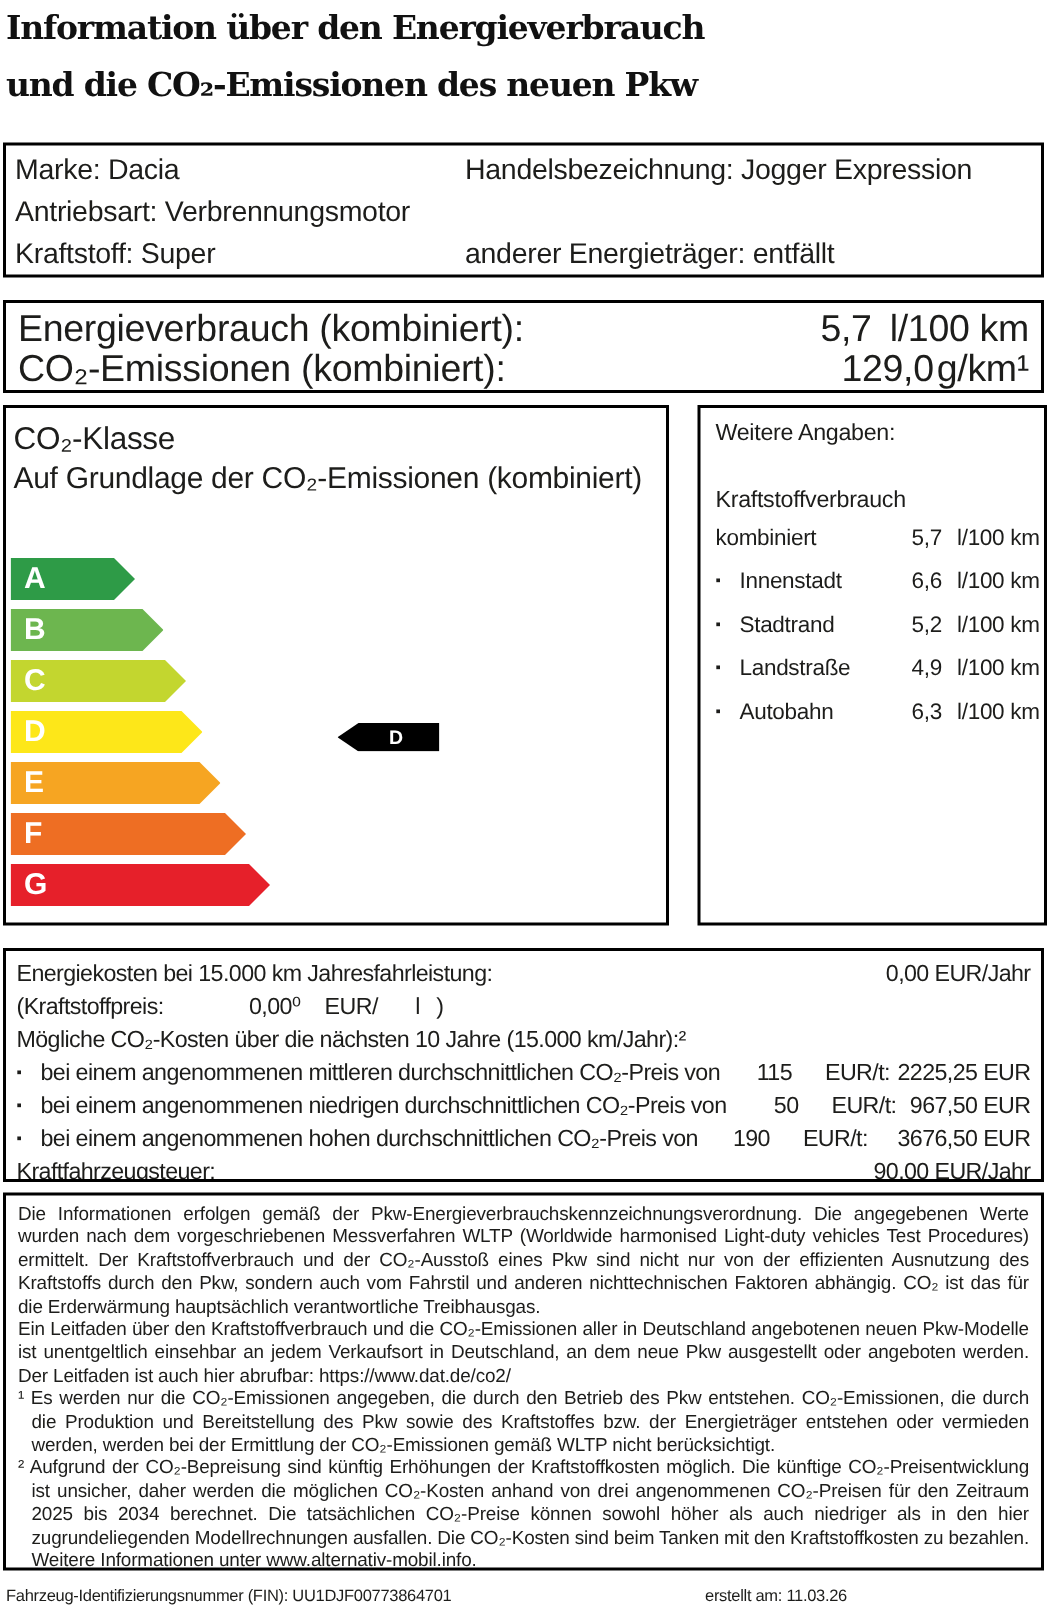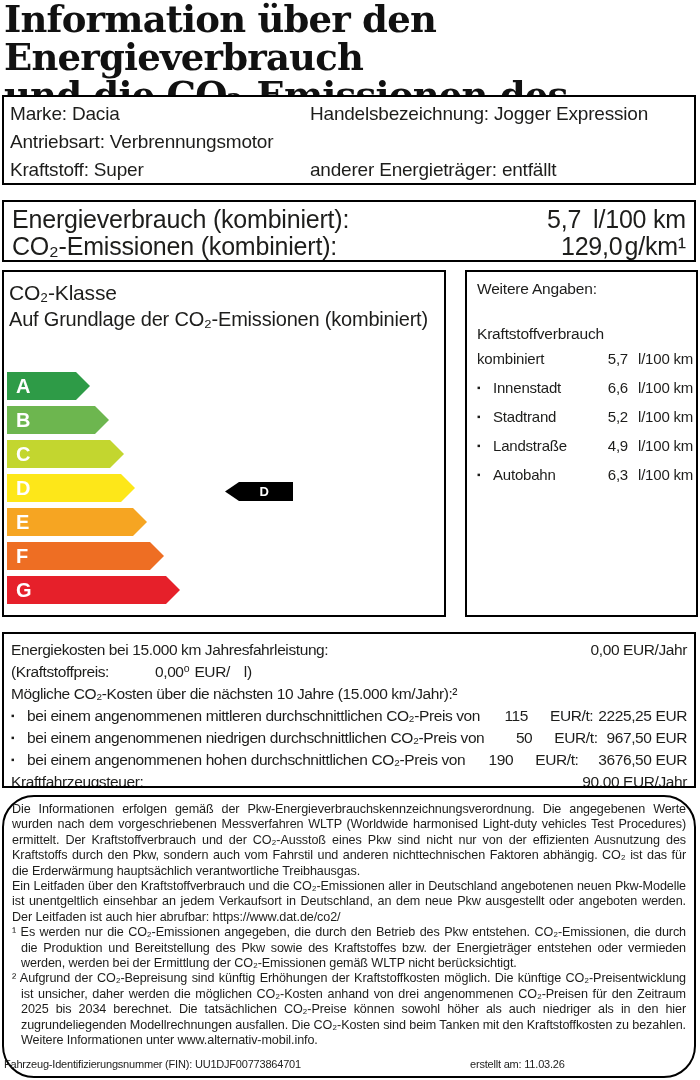--- a/index.html
+++ b/index.html
@@ -10,21 +10,21 @@
     color:#1d1d1b; letter-spacing:-0.2px;
   }
   .abs { position:absolute; }
   .b { font-weight:normal; }
   .box { border:2px solid #000; background:#fff; overflow:hidden; }
 
   
   #title {
     left:4px; top:0; width:694px;
     font-family:"DejaVu Serif","Liberation Serif",serif;
-    font-weight:bold; font-size:37px; line-height:38px; letter-spacing:-0.8px;
+    font-weight:bold; font-size:22px; line-height:38px; letter-spacing:-0.8px;
     color:#111;
   }
 
   
   #vehicle-box { left:2px; top:95px; width:694px; height:90px; padding:3px 6px; }
   .v-row { display:grid; grid-template-columns:300px 1fr; height:28px; line-height:28px;
            font-size:19px; white-space:nowrap; }
 
   
   #consumption-box { left:2px; top:200px; width:694px; height:62px; padding:4px 8px; }
@@ -55,31 +55,31 @@
   #details-title { font-size:15.5px; margin-bottom:26px; }
   #fuel-title { font-size:15.5px; line-height:20px; }
   .d-row { display:grid; grid-template-columns:16px 93px 42px 1fr; height:29px; line-height:29px; white-space:nowrap; }
   .d-row .lbl-combined { grid-column:1 / 3; }
   .d-val { text-align:right; }
   .d-unit { padding-left:10px; }
   .d-bullet { font-size:10px; }
 
   
   #costs-box { left:2px; top:632px; width:694px; height:156px; padding:5px 7px; font-size:15.5px; letter-spacing:-0.4px; }
-  .k-row { display:flex; justify-content:space-between; height:22px; line-height:22px; white-space:nowrap; }
+  .k-row { display:flex; justify-content:space-between; height:22px; line-height:22px; white-space:nowrap;gap:11px; }
   .k-left { display:flex; min-width:0; }
   .k-price { display:inline-block; min-width:26px; text-align:right; margin:0 22px; }
   .k-bullet { font-size:10px; width:16px; flex:none; }
   .fp-val { margin-left:46px; }
   .fp-mid { margin-left:5px; }
   .fp-unit { margin-left:14px; }
 
   
-  #legal-box { left:2px; top:795px; width:694px; height:283px; padding:5px 8px;
-               font-size:12.6px; line-height:15.4px; letter-spacing:-0.1px; text-align:justify;border-radius:32px; }
+  #legal-box { left:2px; top:795px; width:694px; height:252px; padding:5px 8px;
+               font-size:12.6px; line-height:15.4px; letter-spacing:-0.1px; text-align:justify; }
   .fn { padding-left:9px; text-indent:-9px; }
 
   
   #footer { left:4px; top:1052px; width:692px; height:24px; font-size:11px; line-height:24px; white-space:nowrap; }
   #footer-date { position:absolute; left:466px; top:0; }
 </style>
 </head>
 <body>
 
 <div id="title" class="abs">

